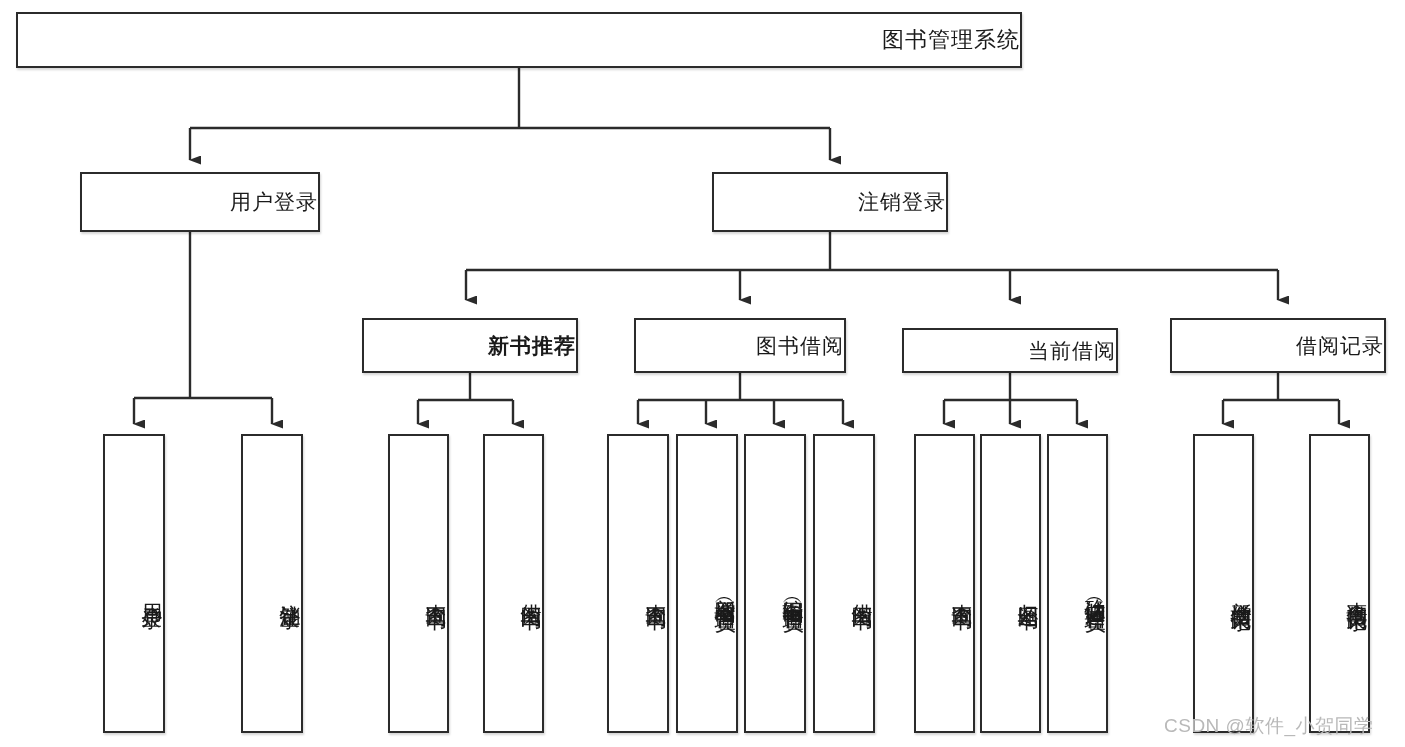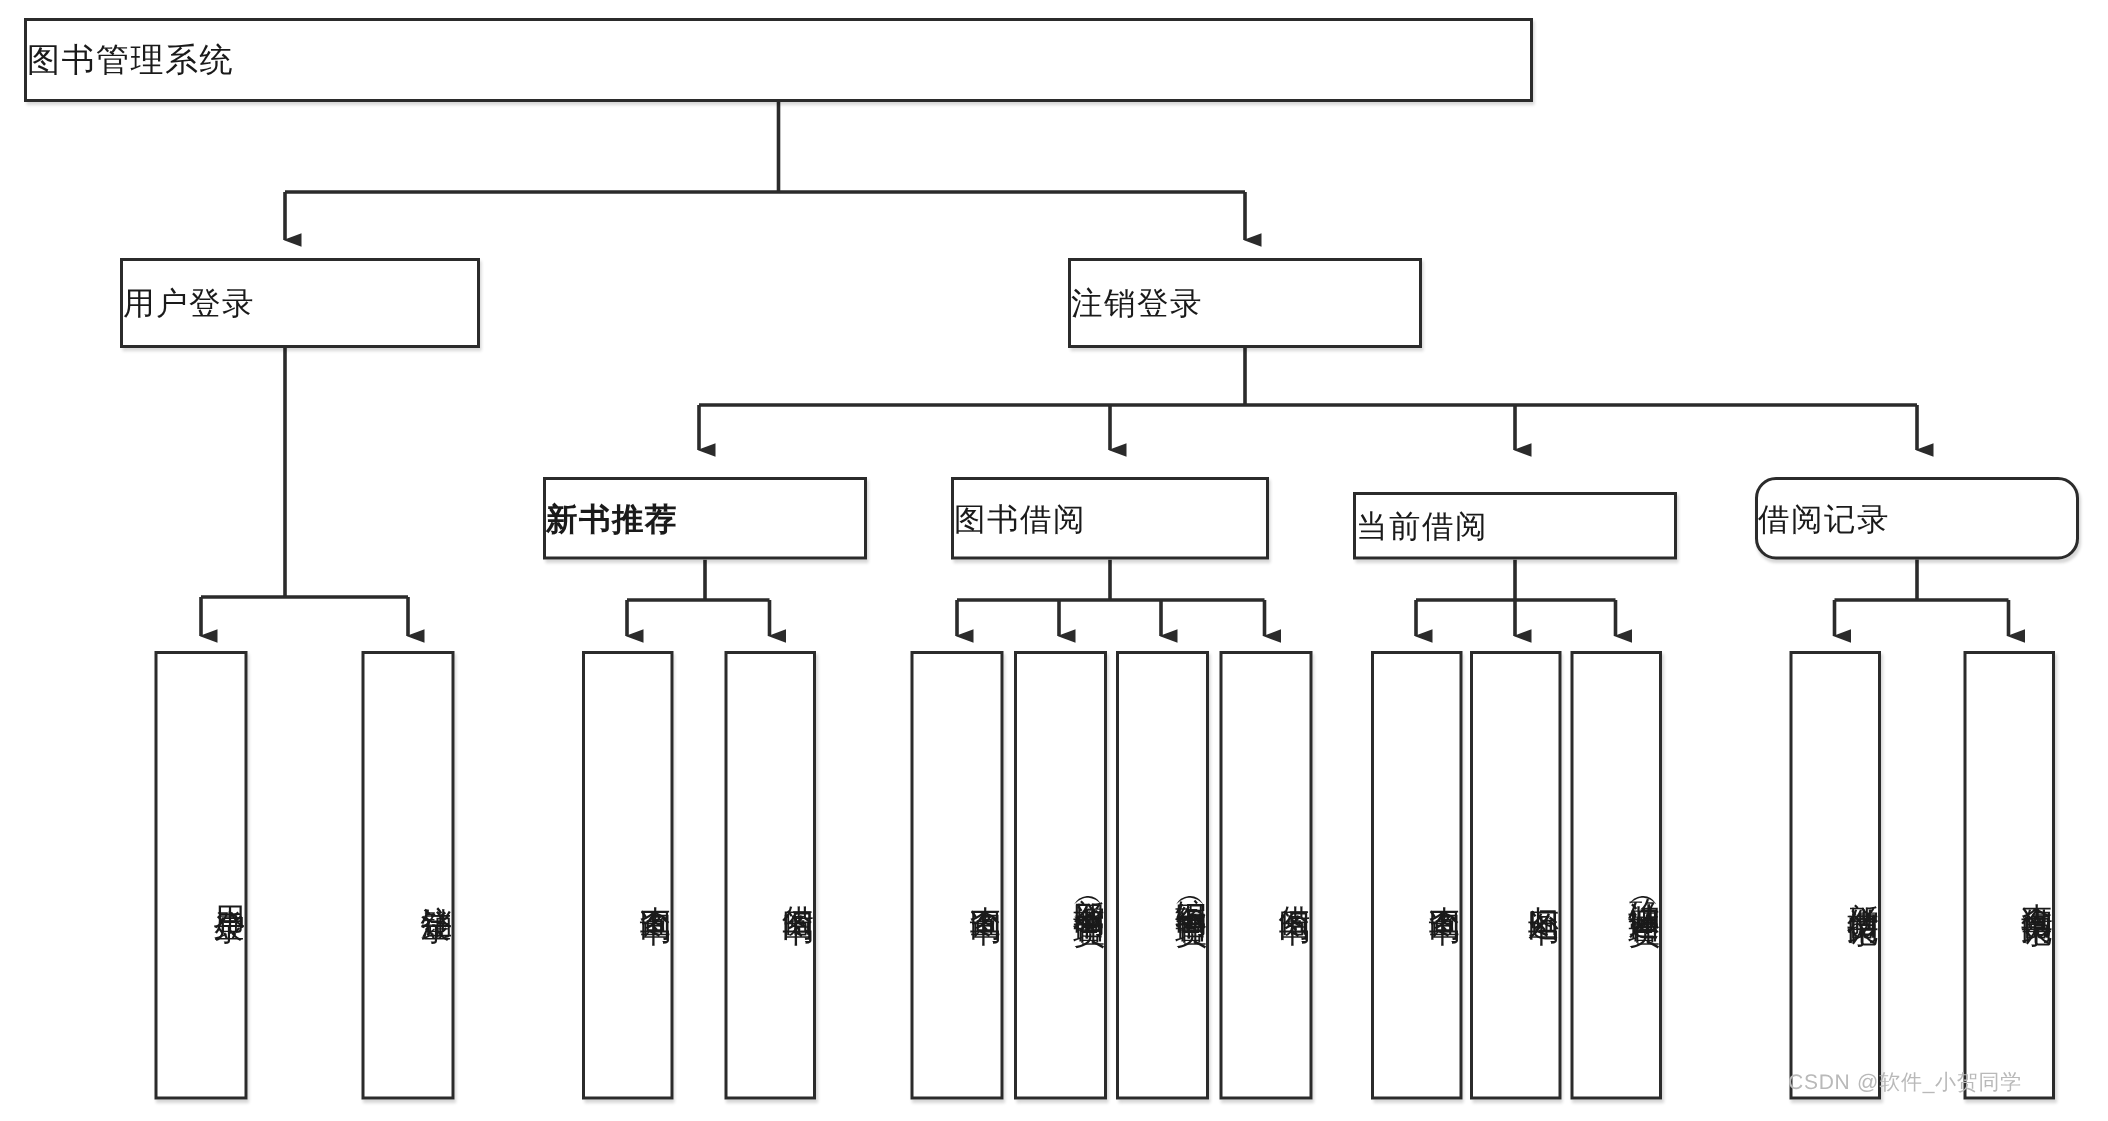--- a/index.html
+++ b/index.html
@@ -25,21 +25,21 @@
     height: 747px;
     pointer-events: none;
   }
   .node {
     position: absolute;
     box-sizing: border-box;
     border: 2px solid #2b2b2b;
     background: #ffffff;
     display: flex;
     align-items: center;
-    justify-content: flex-start;
+    justify-content: flex-end;
     color: #1a1a1a;
     box-shadow: 1px 2px 2px rgba(0,0,0,0.16);
   }
   .node-h {
     font-size: 21px;
     letter-spacing: 1px;
     white-space: nowrap;
   }
   .node-root {
     font-size: 22px;
@@ -54,23 +54,23 @@
     align-items: flex-start;
     justify-content: center;
   }
   .node-v > span {
     writing-mode: vertical-rl;
     text-orientation: upright;
     display: block;
   }
   .watermark {
     position: absolute;
-    left: 1192px;
+    left: 1164px;
     top: 713px;
-    font-size: 14px;
+    font-size: 19px;
     color: #b9b9b9;
     white-space: nowrap;
     letter-spacing: 0.5px;
   }
 </style>
 </head>
 <body>
 
 <div id="diagram-root">
 
@@ -137,21 +137,21 @@
 
   <div class="node node-h" style="left:362px; top:318px; width:216px; height:55px;font-weight:bold;">
     <span>新书推荐</span>
   </div>
   <div class="node node-h" style="left:634px; top:318px; width:212px; height:55px;">
     <span>图书借阅</span>
   </div>
   <div class="node node-h" style="left:902px; top:328px; width:216px; height:45px;">
     <span>当前借阅</span>
   </div>
-  <div class="node node-h" style="left:1170px; top:318px; width:216px; height:55px;border-radius:14px;">
+  <div class="node node-h" style="left:1170px; top:318px; width:216px; height:55px;">
     <span>借阅记录</span>
   </div>
 
   <div class="node node-v" style="left:103px; top:434px; width:62px; height:299px;">
     <span>用户登录</span>
   </div>
   <div class="node node-v" style="left:241px; top:434px; width:62px; height:299px;">
     <span>注销登录</span>
   </div>
 

